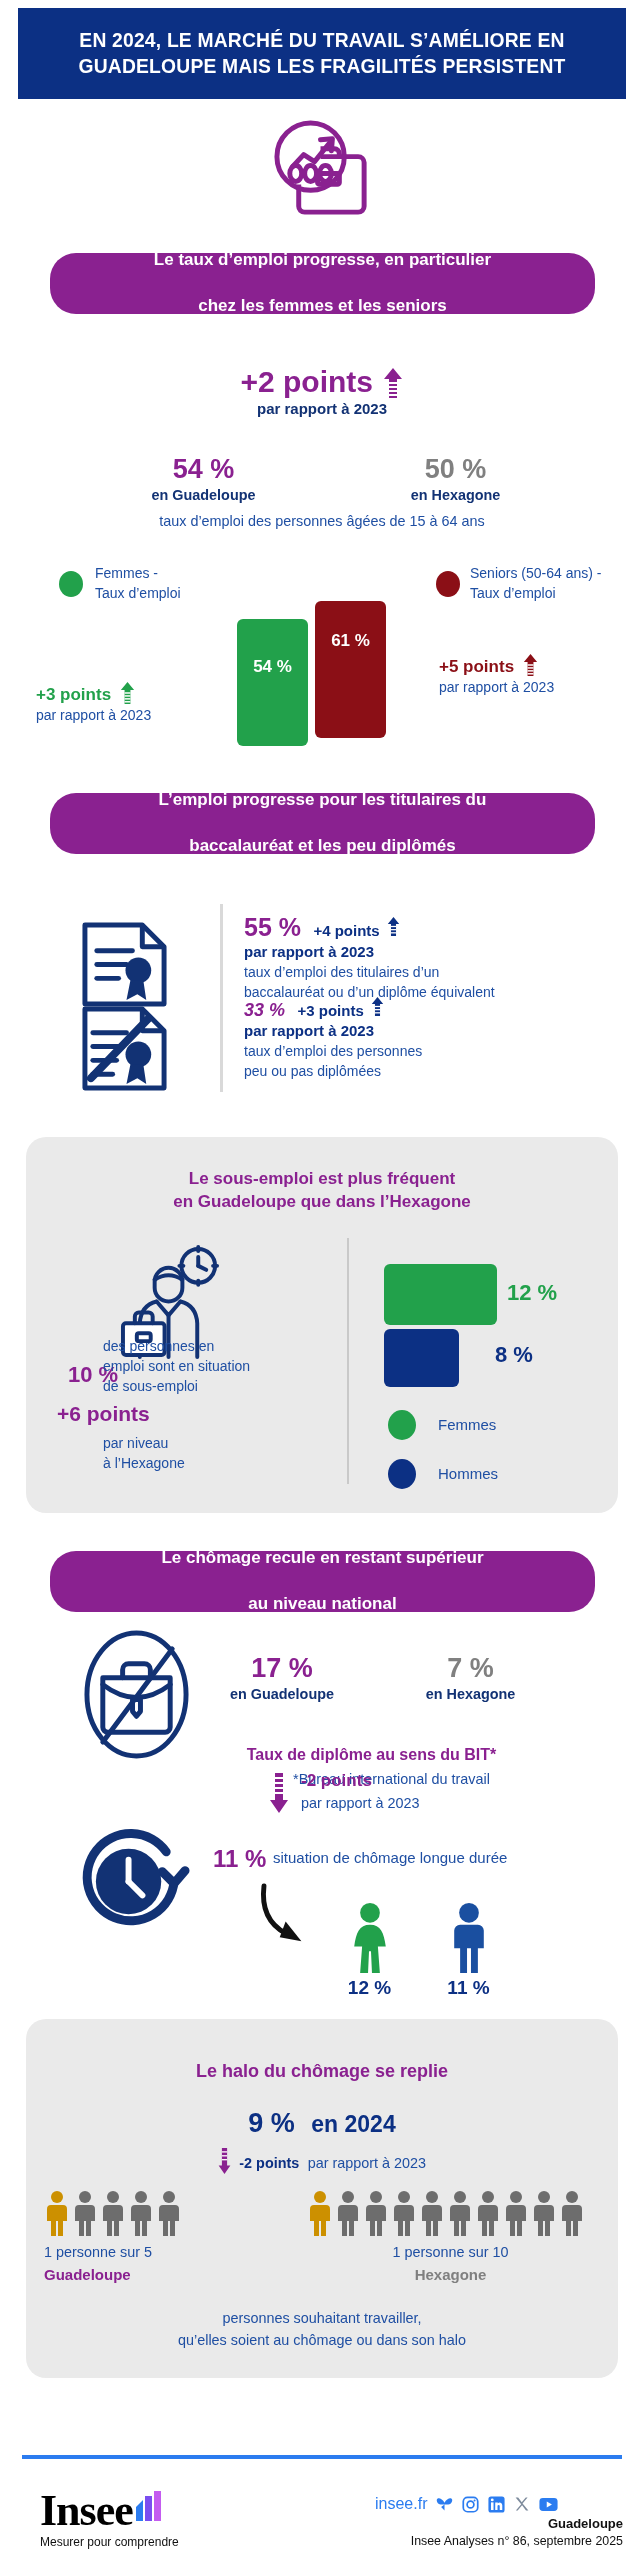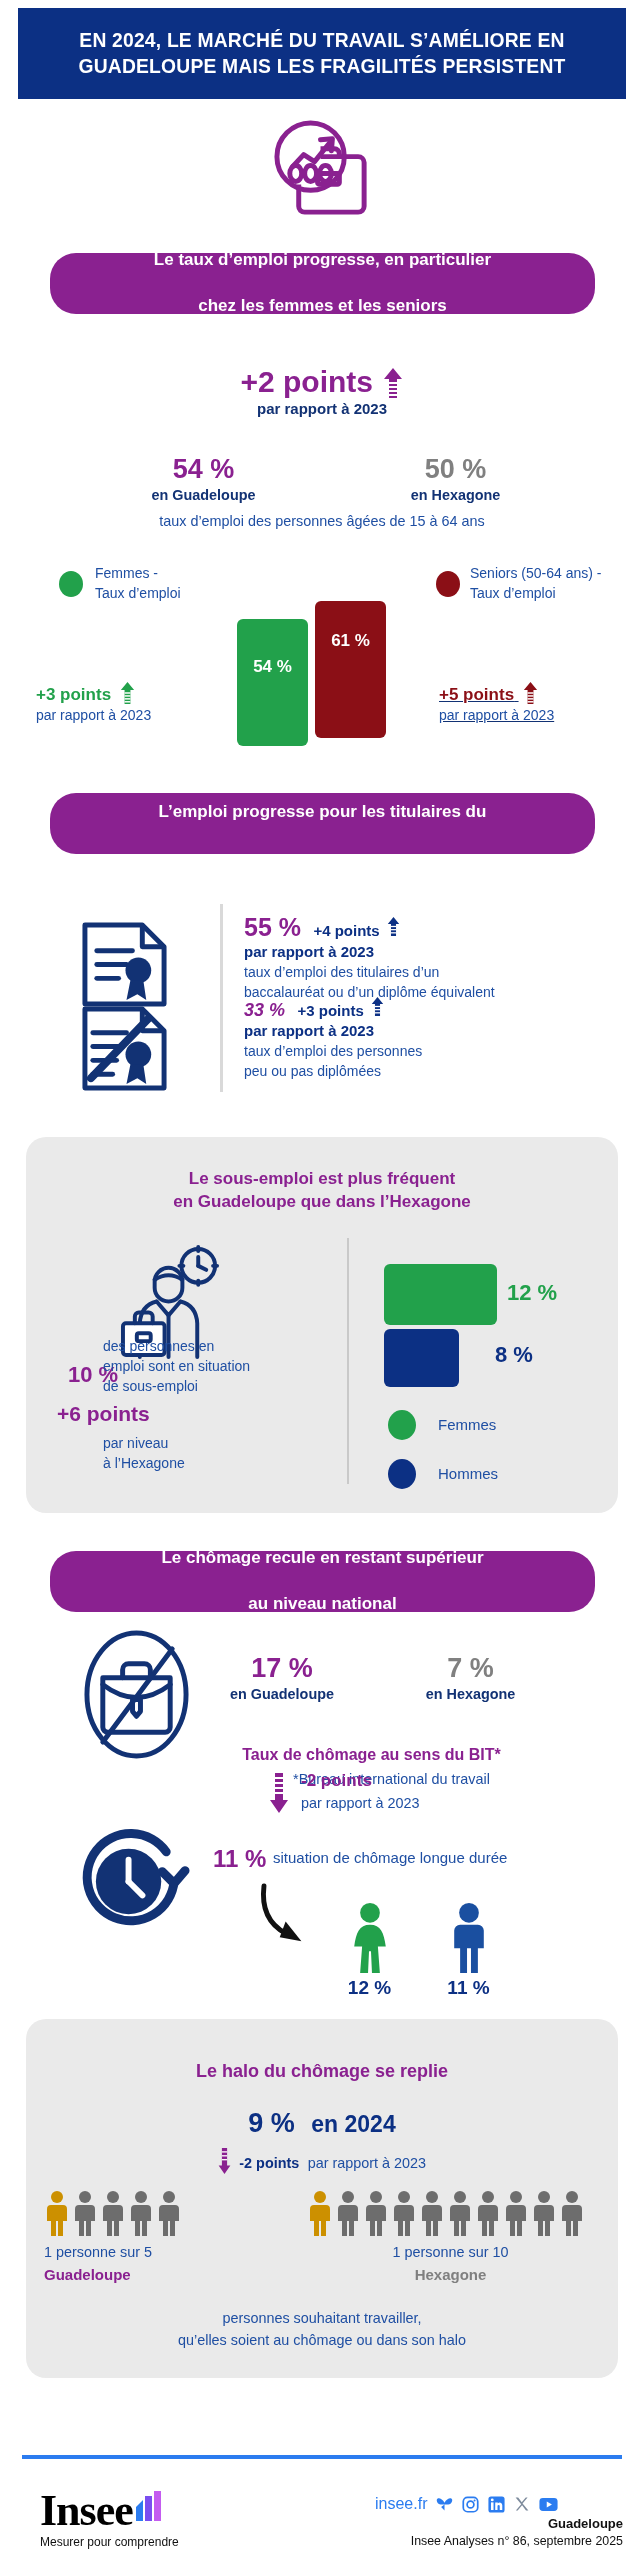--- a/index.html
+++ b/index.html
@@ -153,35 +153,36 @@
     <svg width="15" height="22" viewBox="0 0 20 30" style="vertical-align:-4px;margin-left:4px;">
       <polygon points="10,0 19,11 14,11 14,30 6,30 6,11 1,11" fill="#22a14b"></polygon>
       <rect x="6" y="14" width="8" height="2" fill="#ffffff"></rect>
       <rect x="6" y="18" width="8" height="2" fill="#ffffff"></rect>
       <rect x="6" y="22" width="8" height="2" fill="#ffffff"></rect>
       <rect x="6" y="26" width="8" height="2" fill="#ffffff"></rect>
     </svg>
     <div class="smalltxt" style="margin-top:2px;">par rapport à 2023</div>
   </div>
 
-  <div class="t" style="left:439px;top:682px;width:198px;text-decoration:underline;">
+  <div class="t" style="left:439px;top:654px;width:198px;">
     <span class="bold" style="font-size:17px;color:#8b0f16;">+5 points</span>
     <svg width="15" height="22" viewBox="0 0 20 30" style="vertical-align:-4px;margin-left:4px;">
       <polygon points="10,0 19,11 14,11 14,30 6,30 6,11 1,11" fill="#8b0f16"></polygon>
       <rect x="6" y="14" width="8" height="2" fill="#ffffff"></rect>
       <rect x="6" y="18" width="8" height="2" fill="#ffffff"></rect>
       <rect x="6" y="22" width="8" height="2" fill="#ffffff"></rect>
       <rect x="6" y="26" width="8" height="2" fill="#ffffff"></rect>
     </svg>
     <div class="smalltxt" style="margin-top:2px;">par rapport à 2023</div>
   </div>
 
   <div class="pill" style="left:50px;top:793px;width:545px;height:61px;">
     <span>
       <span>L’emploi progresse pour les titulaires du</span><br>
+      <span>baccalauréat et les peu diplômés</span>
     </span>
   </div>
 
   <div class="vrule" style="left:220px;top:904px;width:3px;height:188px;"></div>
 
   <svg style="position:absolute;left:77px;top:919px;" width="95" height="91" viewBox="0 0 96 92">
     <path d="M8 6 h58 l22 22 v58 h-80 z" fill="#ffffff" stroke="#123274" stroke-width="5" stroke-linejoin="round"></path>
     <path d="M66 6 v22 h22" fill="none" stroke="#123274" stroke-width="5" stroke-linejoin="round"></path>
     <g stroke="#123274" stroke-width="5" stroke-linecap="round">
       <line x1="20" y1="32" x2="56" y2="32"></line>
@@ -313,21 +314,21 @@
     </g>
   </svg>
 
   <div class="t center num-purple" style="left:198px;top:1653px;width:168px;font-size:27px;">17 %</div>
   <div class="t center sub" style="left:193px;top:1686px;width:178px;">en Guadeloupe</div>
 
   <div class="t center num-grey" style="left:396px;top:1653px;width:149px;font-size:27px;">7 %</div>
   <div class="t center sub" style="left:391px;top:1686px;width:159px;">en Hexagone</div>
 
   <div class="t center bold" style="left:188px;top:1746px;width:367px;font-size:16px;color:#8a2190;">
-    <span>Taux de chômage au sens du BIT*</span>
+    <span>Taux de diplôme au sens du BIT*</span>
   </div>
   <div class="t center smalltxt" style="left:208px;top:1771px;width:367px;font-size:14.4px;">*Bureau international du travail</div>
 
   <svg style="position:absolute;left:269px;top:1773px;" width="20" height="40" viewBox="0 0 20 40">
     <polygon points="10,40 19,27 14,27 14,0 6,0 6,27 1,27" fill="#8a2190"></polygon>
     <rect x="6" y="4" width="8" height="2" fill="#ffffff"></rect>
     <rect x="6" y="9" width="8" height="2" fill="#ffffff"></rect>
     <rect x="6" y="14" width="8" height="2" fill="#ffffff"></rect>
     <rect x="6" y="19" width="8" height="2" fill="#ffffff"></rect>
   </svg>

